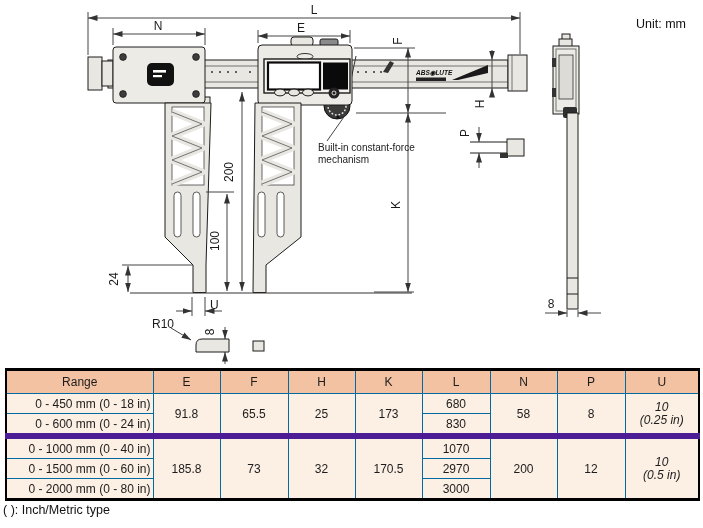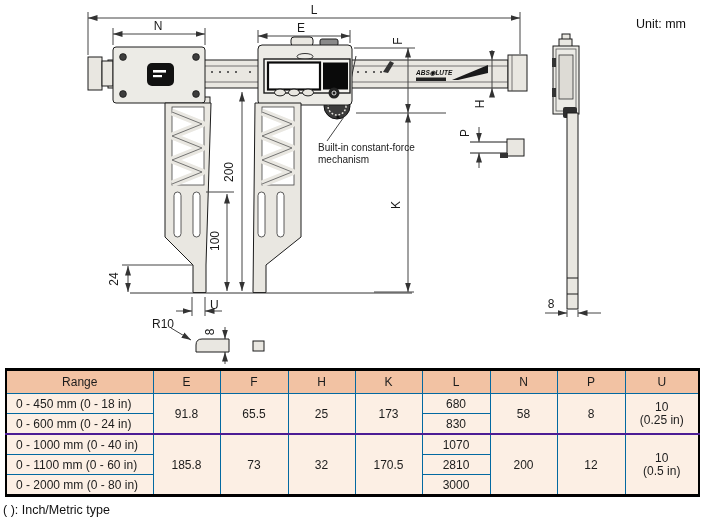--- a/index.html
+++ b/index.html
@@ -11,23 +11,23 @@
   .unit{font-family:"Liberation Sans", sans-serif;font-size:12.5px;fill:#111;}
   .brand{font-family:"Liberation Sans", sans-serif;font-size:6.5px;font-weight:bold;font-style:italic;fill:#111;}
   
   #spec-wrap{position:absolute;left:5px;top:368px;width:693px;}
   table{border-collapse:collapse;width:693px;table-layout:fixed;
         font-family:"Liberation Sans", sans-serif;font-size:12px;color:#1c1c1c;}
   table{border:2px solid #000;border-top-width:3px;border-bottom-width:3px;}
   th,td{border:1px solid #0369a1;padding:0 2px;}
   th{background:#f2c2a3;font-weight:normal;height:22px;}
   td{background:#fcefe4;text-align:center;height:19px;}
-  td.range{text-align:left;padding-left:9px;}
-  tr.group-start td{border-top:2px solid #4c1d95;}
-  .u-line{display:block;line-height:13px;}
+  td.range{text-align:right;padding-left:9px;}
+  tr.group-start td{border-top:6px solid #4c1d95;}
+  .u-line{display:block;line-height:13px;font-style:italic;}
   #footnote{position:absolute;left:3px;top:503px;font-size:12.5px;color:#111;}
 </style>
 </head>
 <body>
 
 <div id="page">
 
   <svg id="drawing" width="703" height="366" viewBox="0 0 703 366">
     <defs>
       <marker id="ae" markerWidth="11" markerHeight="8" refX="9.5" refY="4" orient="auto" markerUnits="userSpaceOnUse">
@@ -266,22 +266,22 @@
           <td rowspan="3">170.5</td>
           <td>1070</td>
           <td rowspan="3">200</td>
           <td rowspan="3">12</td>
           <td rowspan="3">
             <span class="u-line">10</span>
             <span class="u-line">(0.5 in)</span>
           </td>
         </tr>
         <tr>
-          <td class="range">0 - 1100 mm (0 - 60 in)</td>
-          <td>2810</td>
+          <td class="range">0 - 1500 mm (0 - 60 in)</td>
+          <td>2970</td>
         </tr>
         <tr>
           <td class="range">0 - 2000 mm (0 - 80 in)</td>
           <td>3000</td>
         </tr>
       </tbody>
     </table>
   </div>
 
   <div id="footnote">( ): Inch/Metric type</div>

